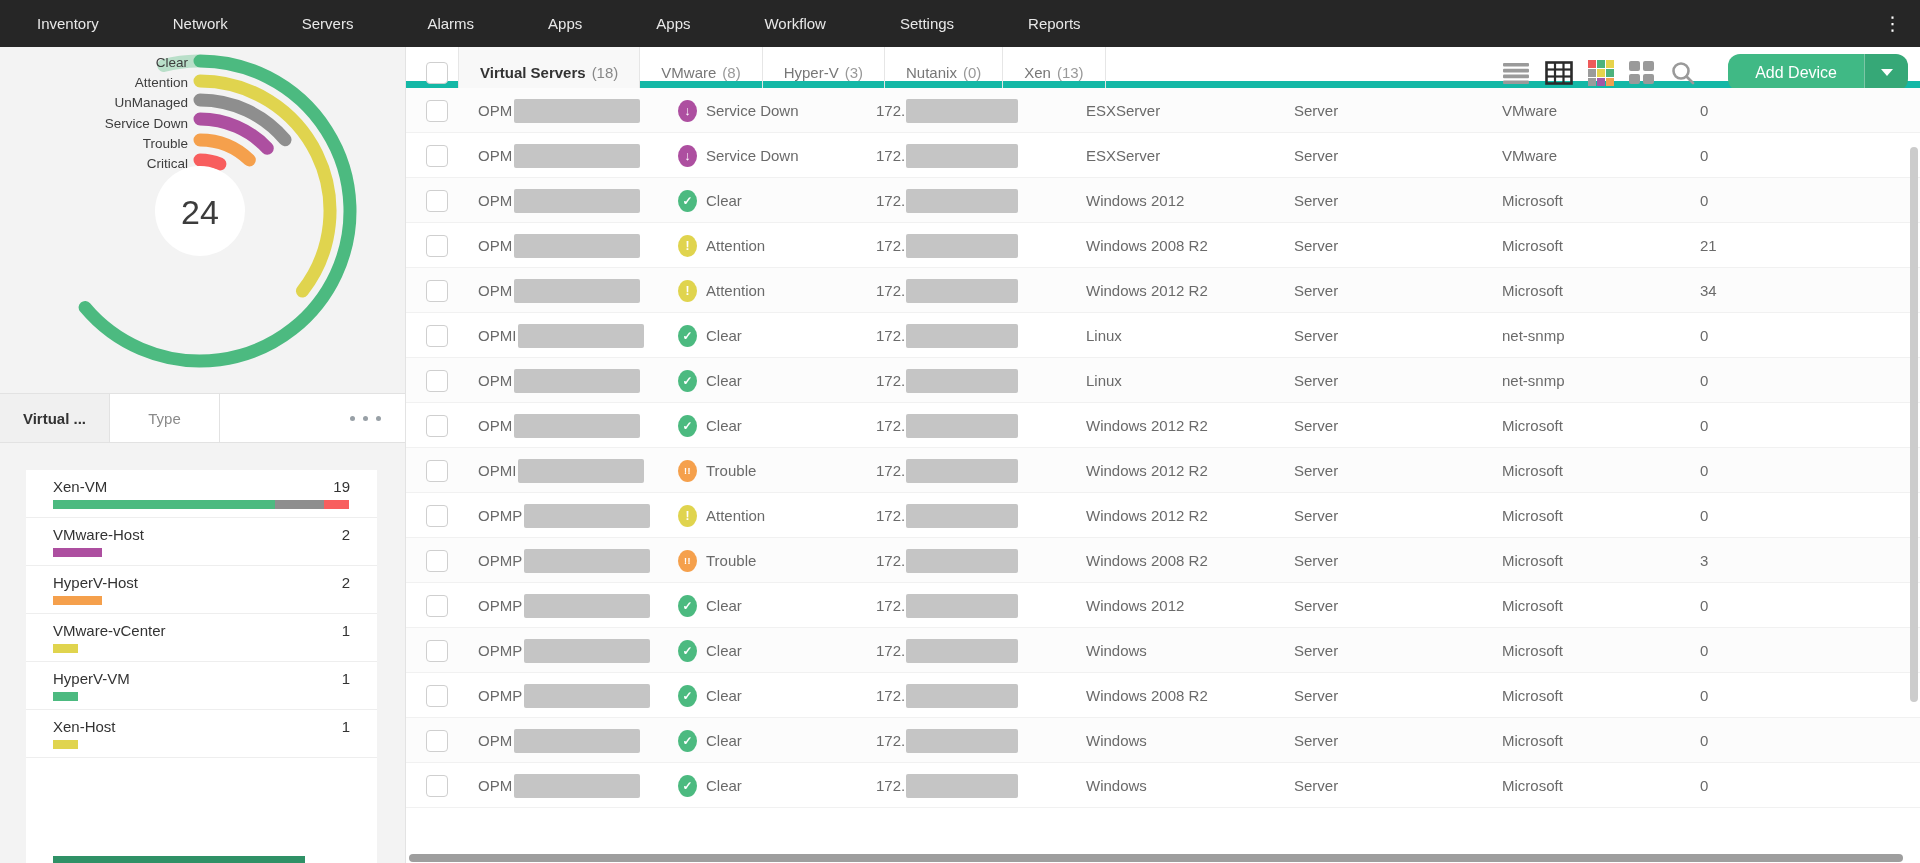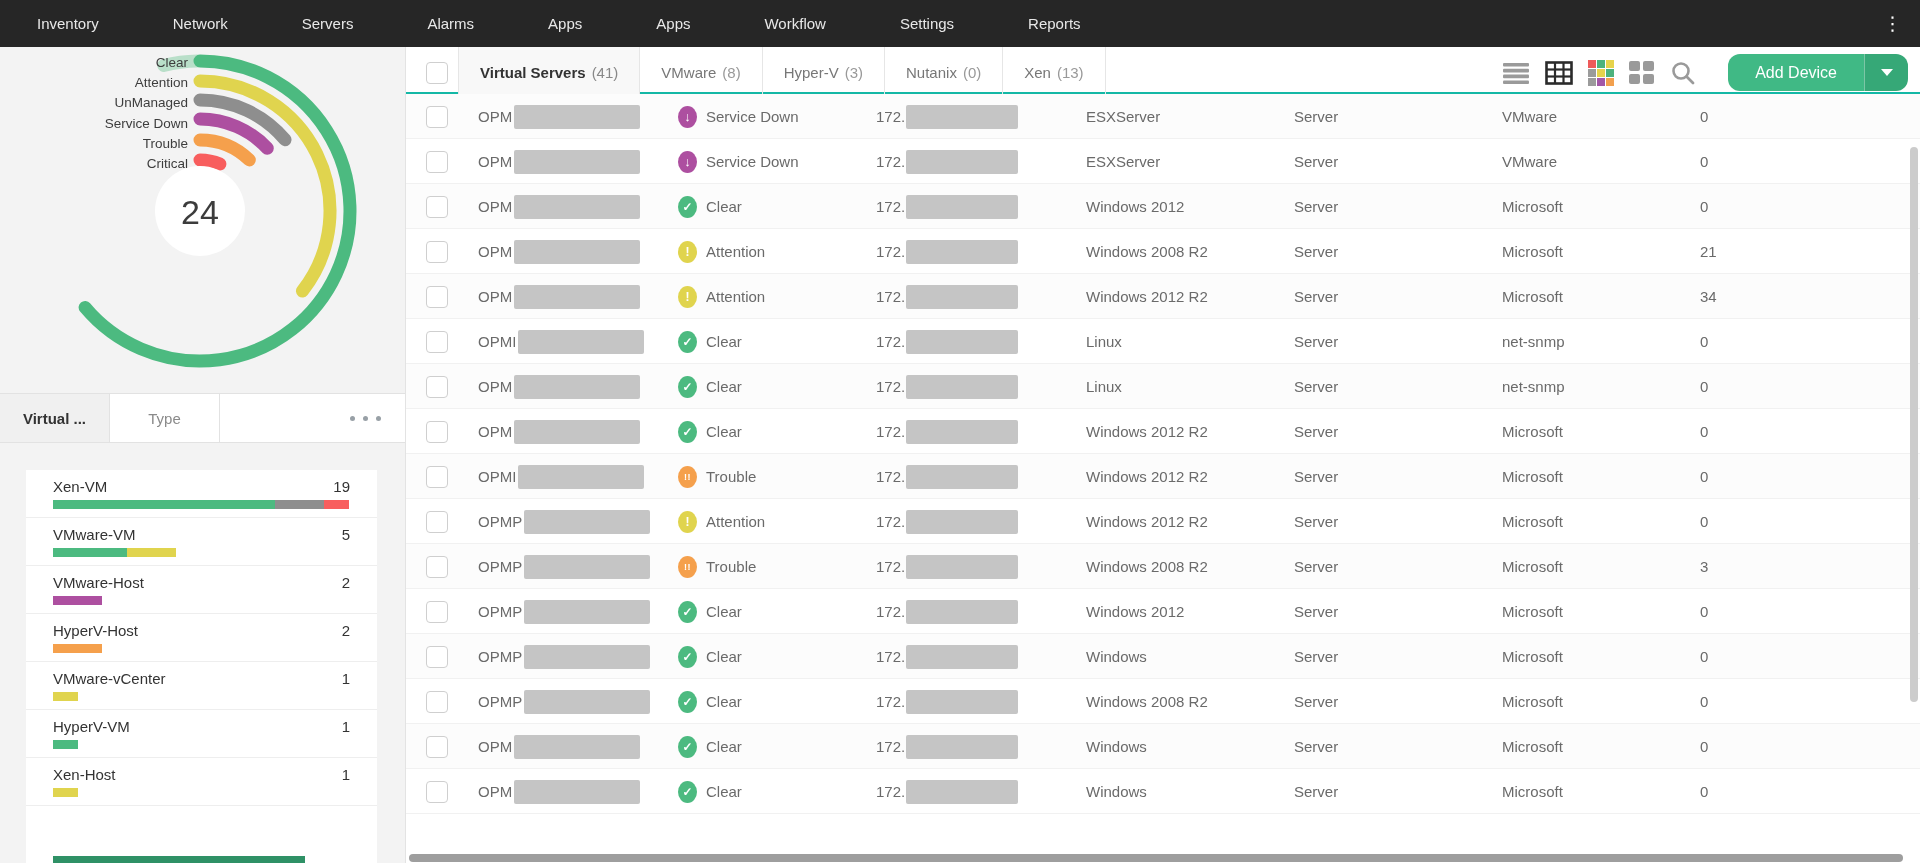--- a/index.html
+++ b/index.html
@@ -32,21 +32,21 @@
   .add-cat { height:50px; display:flex; align-items:center; justify-content:space-between;
              padding:0 27px; border-bottom:1px solid #e6e6e6; font-size:16px; color:#333; }
   .cat-item { height:48px; padding:8px 27px 0 27px; border-bottom:1px solid #eee; cursor:pointer; }
   .cat-top { display:flex; justify-content:space-between; align-items:center; font-size:15px; color:#333; }
   .cat-bar { margin-top:5px; height:9px; display:flex; }
   .cat-bar span { display:block; height:9px; }
   .next-bar { position:absolute; left:27px; bottom:0; width:252px; height:7px; background:#2f9166; }
 
   
   .main { position:absolute; left:406px; top:47px; width:1514px; height:816px; background:#fff; }
-  .main-tabs { position:relative; height:47px; border-bottom:2px solid #14b8a6; }
+  .main-tabs { position:relative; height:41px; border-bottom:7px solid #14b8a6; }
   .mt-check { position:absolute; left:20px; top:15px; }
   .cbx { width:22px; height:22px; background:#fff; border:1px solid #cfcfcf; border-radius:4px; cursor:pointer; }
   .mtabs-inner { position:absolute; left:52px; top:0; height:51px; display:flex; }
   .mtab { display:flex; align-items:center; gap:6px; padding:0 21px; font-size:15px;
           border-right:1px solid #e6e6e6; cursor:pointer; }
   .mtab:first-child { border-left:1px solid #e6e6e6; }
   .mtab .mtab-name  { color:#777; }
   .mtab .mtab-count { color:#999; }
   .mtab.active { background:#f8f8f8; box-shadow:inset 0 -3px 0 #4cba80; }
   .mtab.active .mtab-name { color:#333; font-weight:bold; }
@@ -141,30 +141,20 @@
             <span>19</span>
           </div>
           <div class="cat-bar">
             <span style="width: 222px; background: rgb(76, 186, 128);"></span>
             <span style="width: 49.3px; background: rgb(142, 142, 142);"></span>
             <span style="width: 24.7px; background: rgb(248, 94, 94);"></span>
           </div>
         </div>
         <div class="cat-item">
           <div class="cat-top">
-            <span>VMware-VM</span>
-            <span>5</span>
-          </div>
-          <div class="cat-bar">
-            <span style="width: 74px; background: rgb(76, 186, 128);"></span>
-            <span style="width: 49.3px; background: rgb(224, 212, 78);"></span>
-          </div>
-        </div>
-        <div class="cat-item">
-          <div class="cat-top">
             <span>VMware-Host</span>
             <span>2</span>
           </div>
           <div class="cat-bar">
             <span style="width: 49.3px; background: rgb(173, 79, 160);"></span>
           </div>
         </div>
         <div class="cat-item">
           <div class="cat-top">
             <span>HyperV-Host</span>
@@ -208,21 +198,21 @@
 
 <main class="main">
 
   <div class="main-tabs">
     <div class="mt-check">
         <div class="cbx"></div>
       </div>
     <div class="mtabs-inner" id="main-tabs">
         <div class="mtab active">
           <span class="mtab-name">Virtual Servers</span>
-          <span class="mtab-count">(41)</span>
+          <span class="mtab-count">(18)</span>
         </div>
         <div class="mtab">
           <span class="mtab-name">VMware</span>
           <span class="mtab-count">(8)</span>
         </div>
         <div class="mtab">
           <span class="mtab-name">Hyper-V</span>
           <span class="mtab-count">(3)</span>
         </div>
         <div class="mtab">

